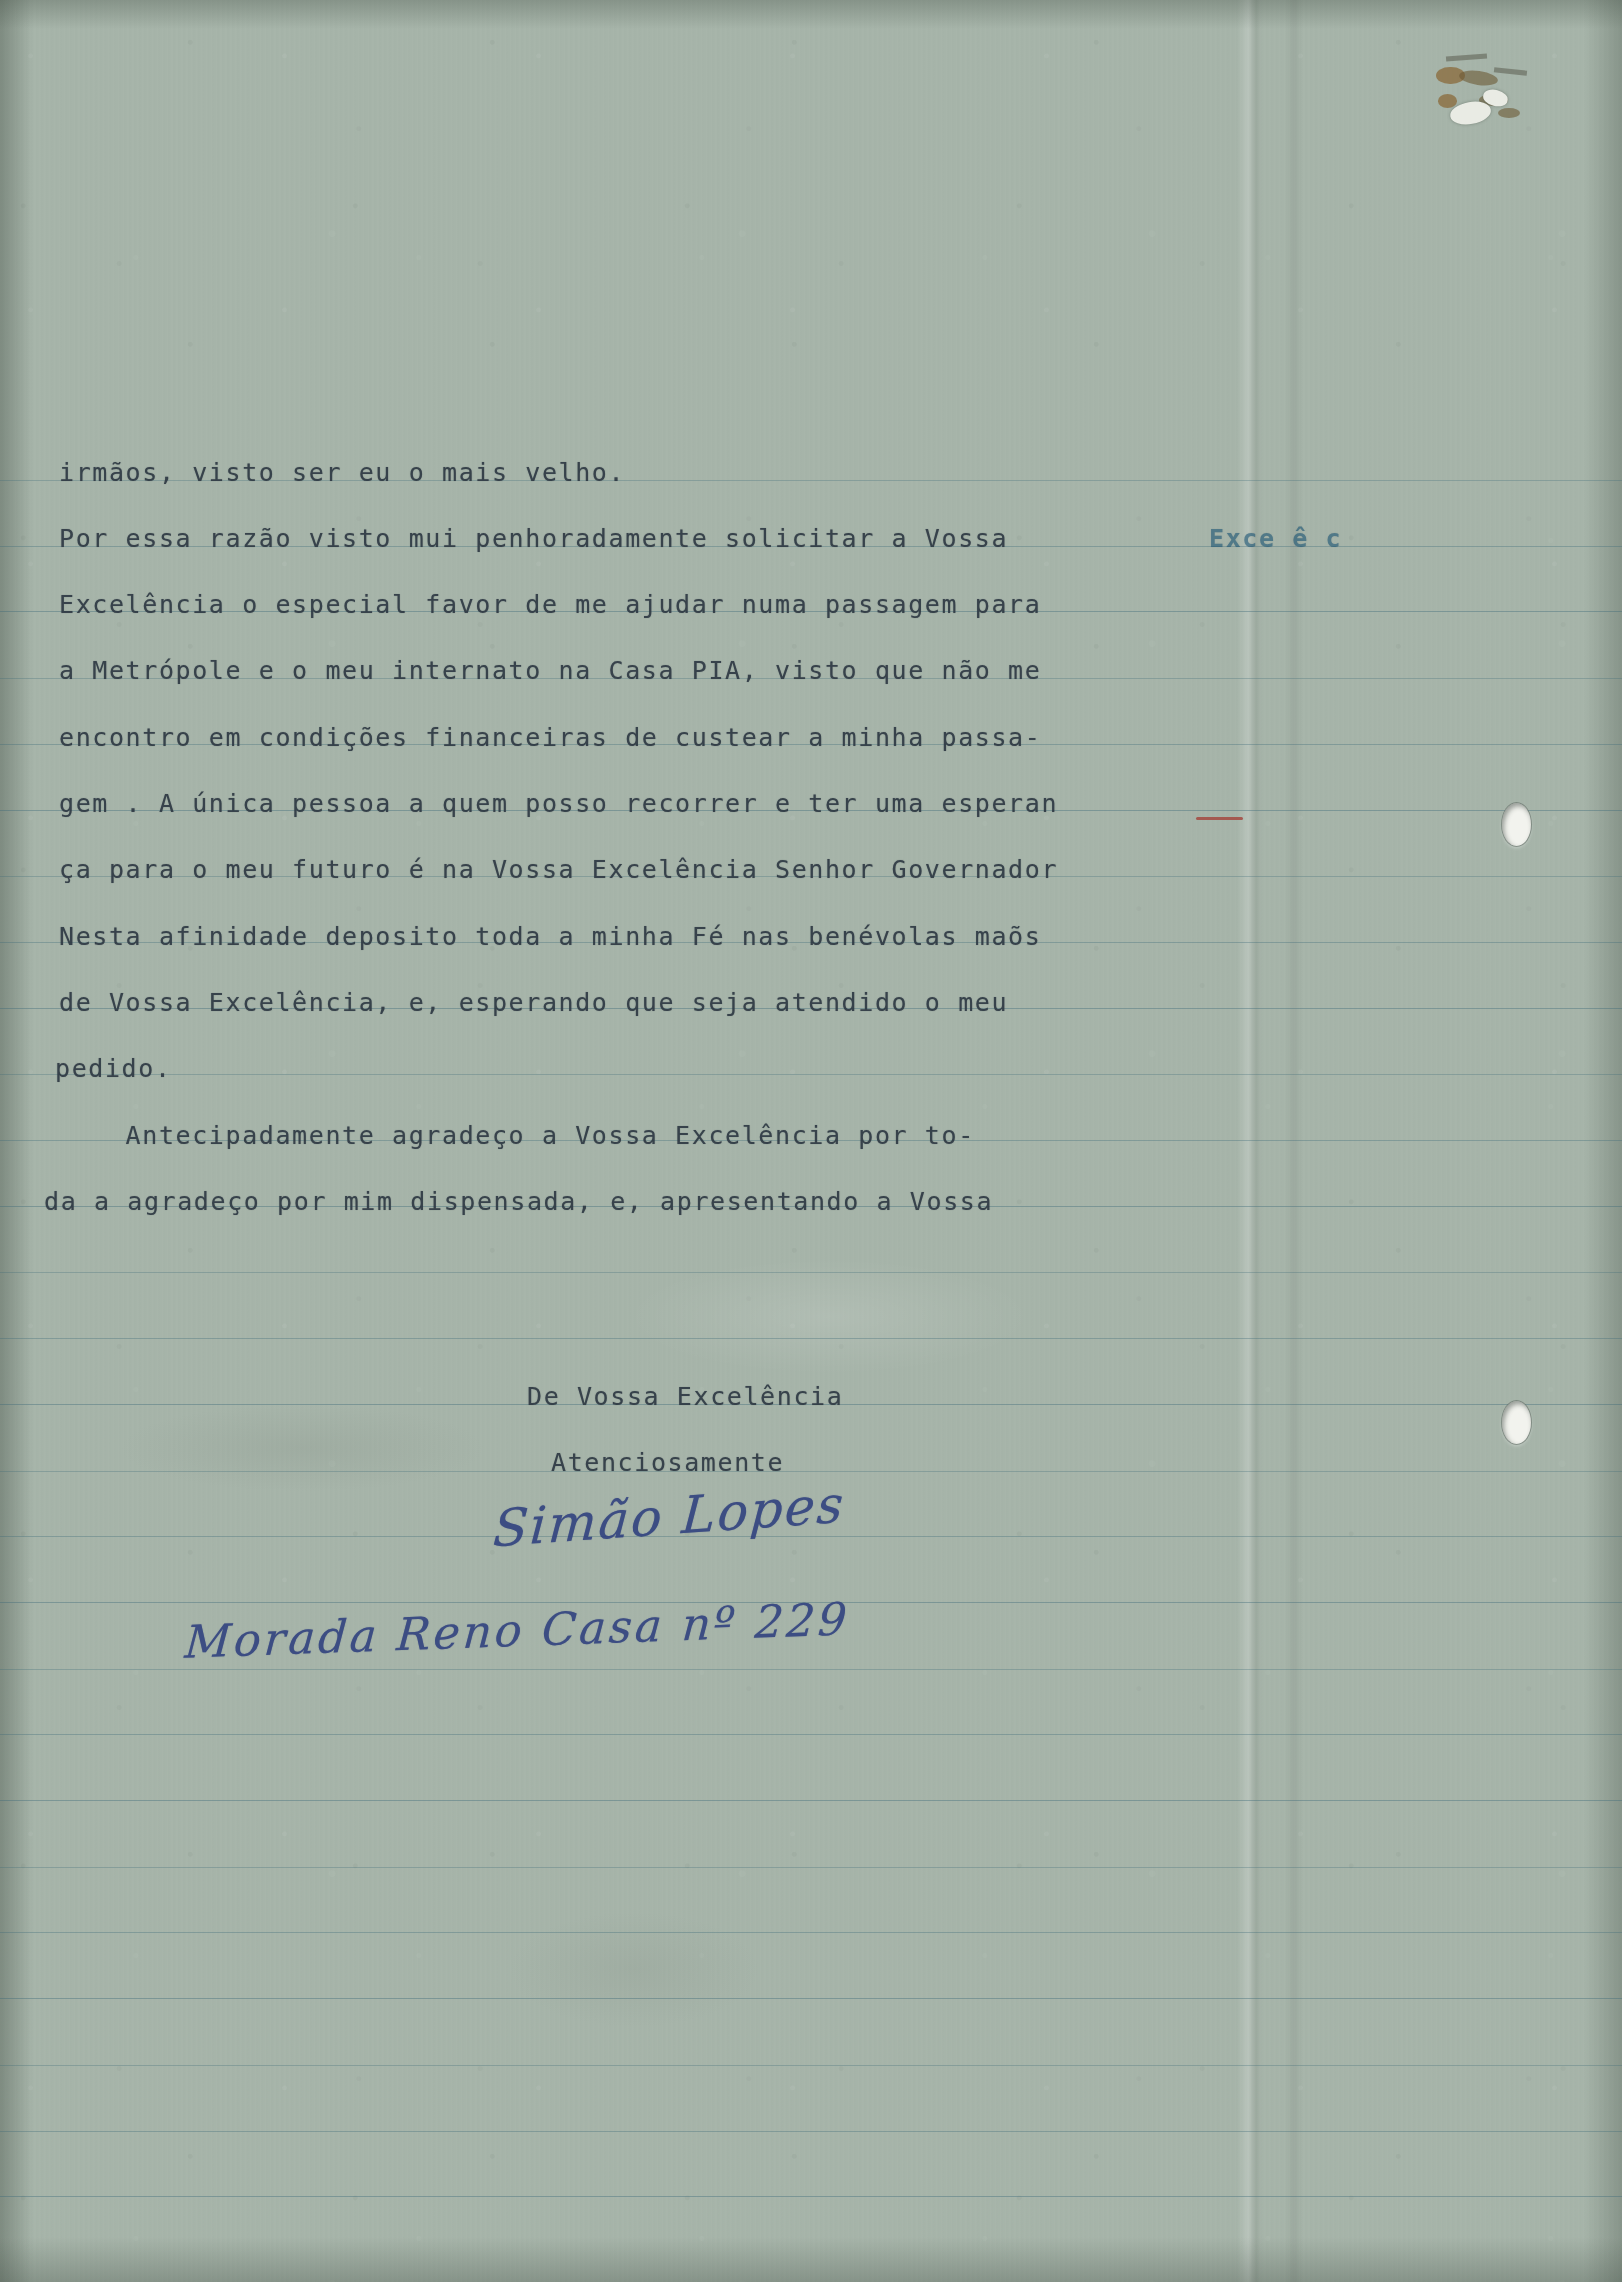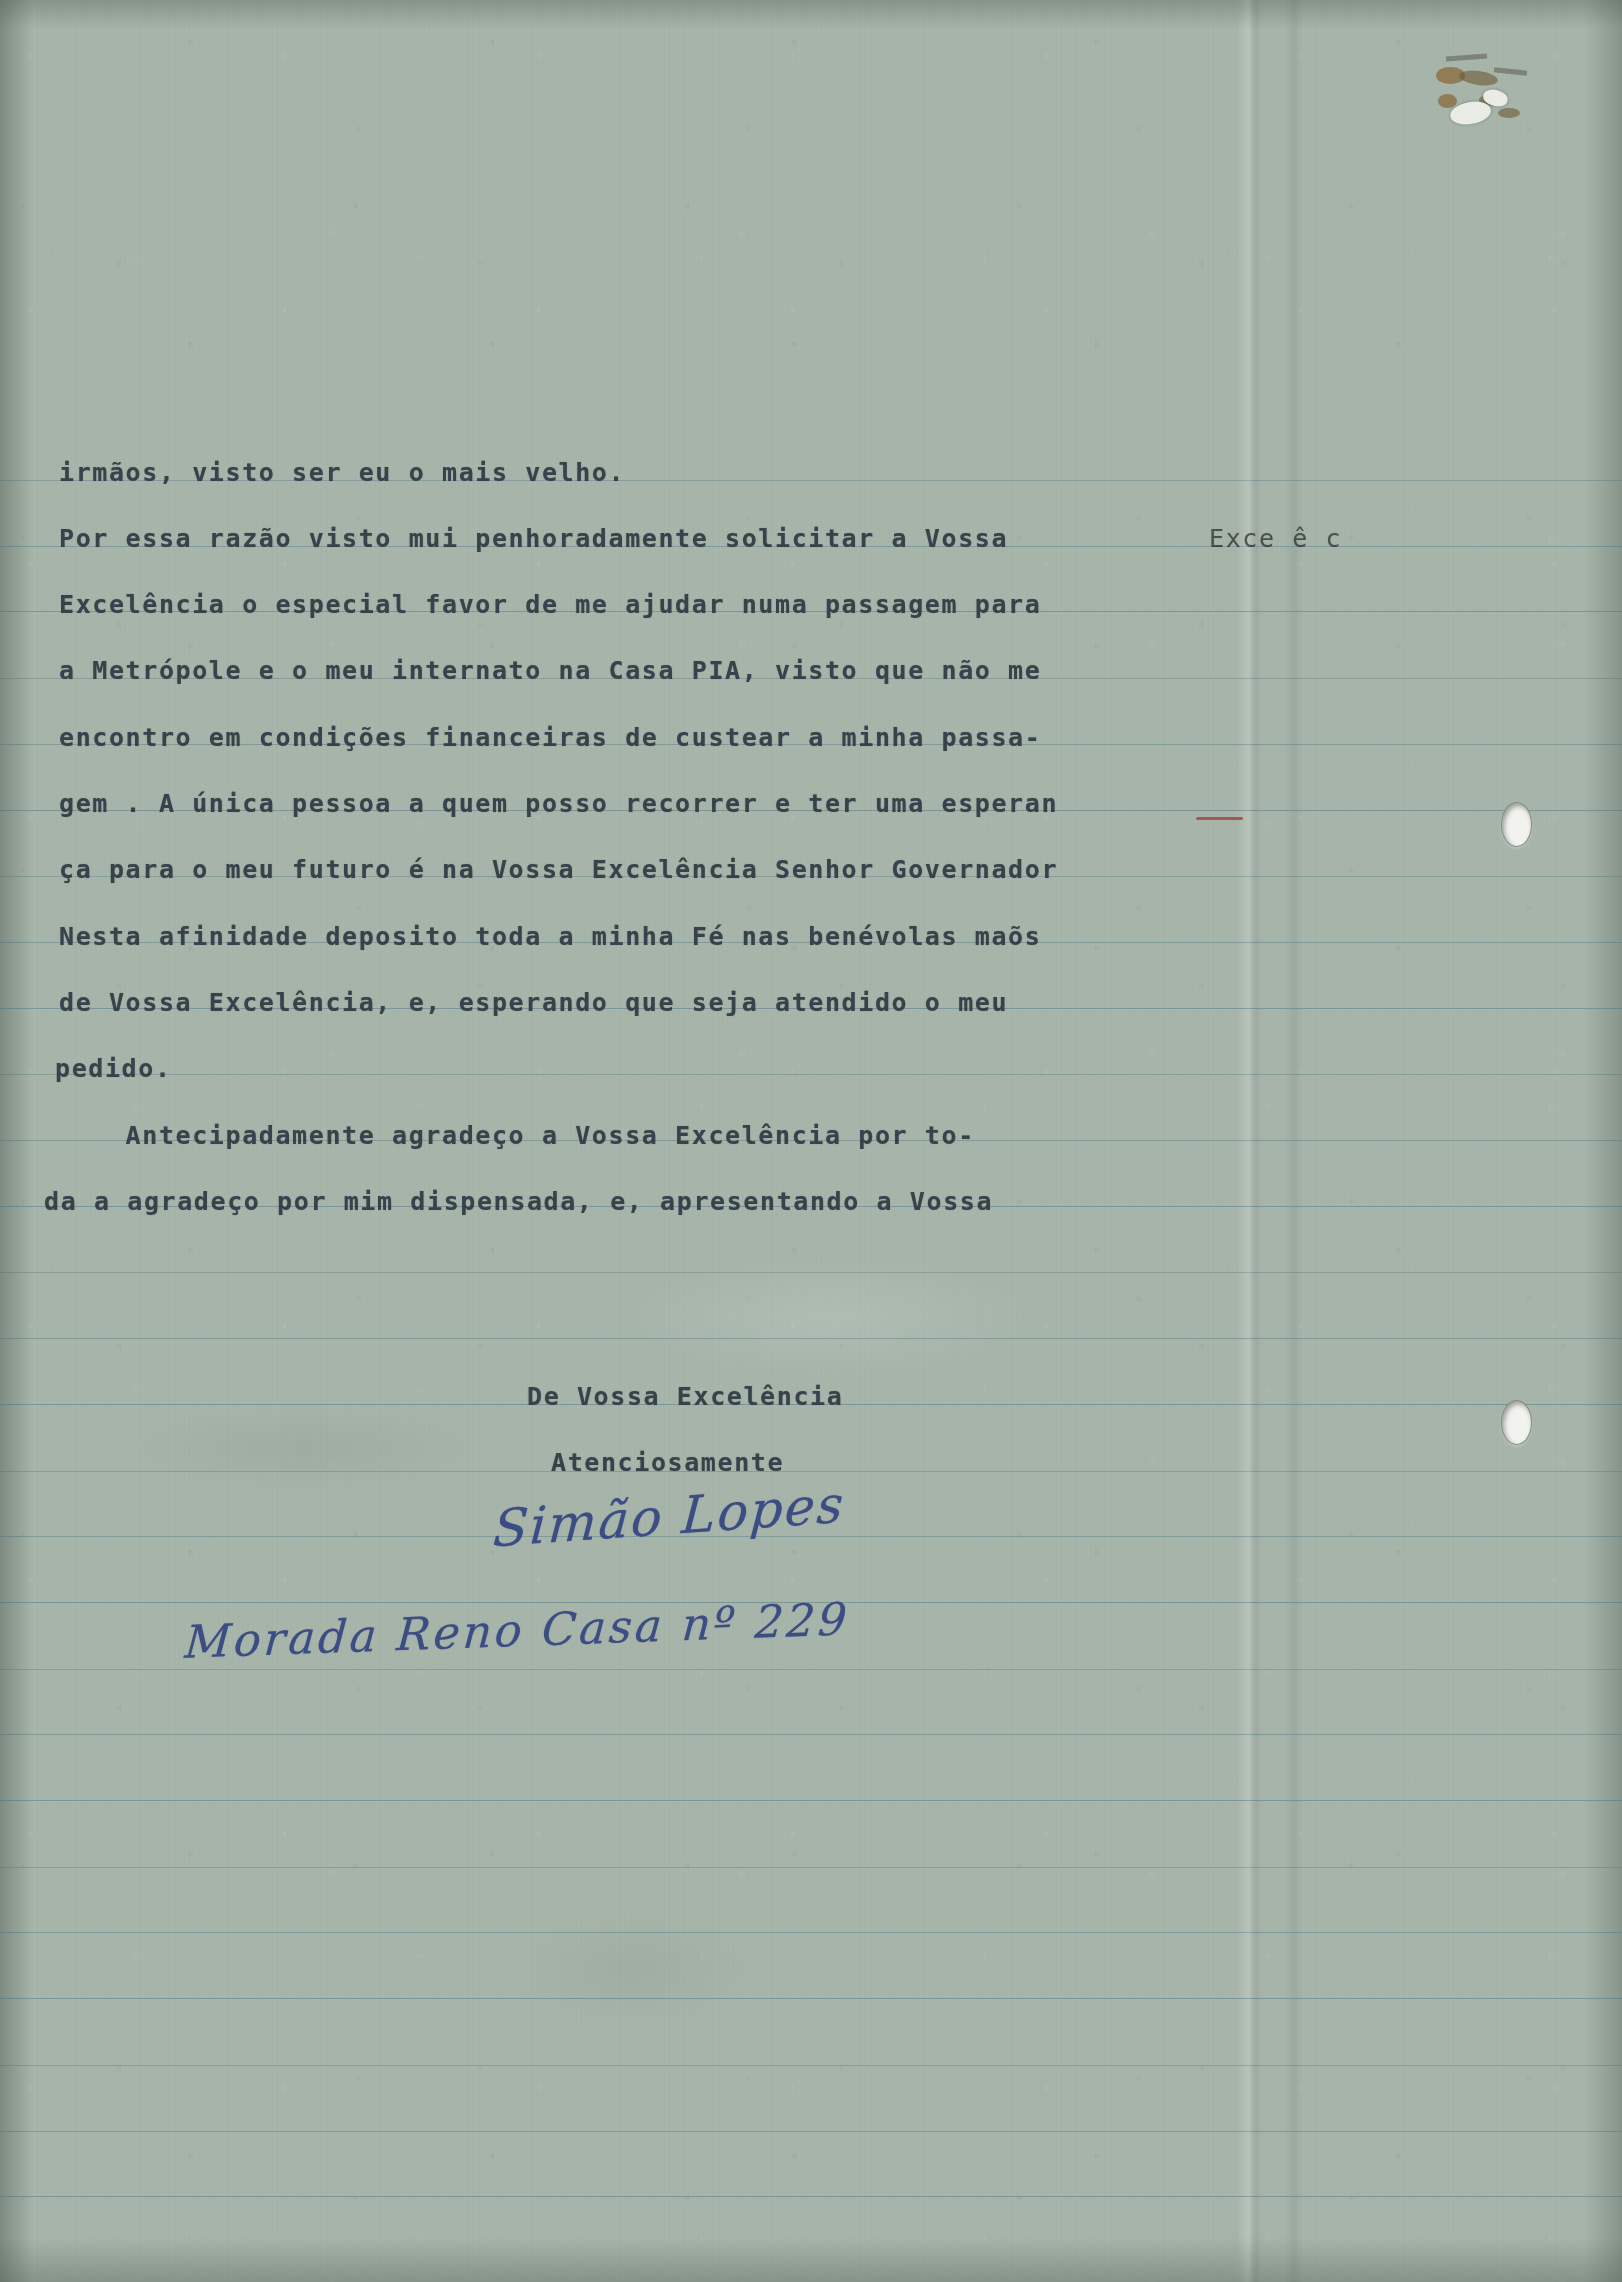--- a/index.html
+++ b/index.html
@@ -82,33 +82,32 @@
     height: 1px;
     background: rgba(60,105,120,.42);
   }
 
   
   #typed {
     position: absolute;
     left: 0; top: 0;
     width: 1623px;
     height: 2282px;
-    font-weight: bold;
   }
   .tline {
     position: absolute;
     white-space: pre;
     font-family: "DejaVu Sans Mono", monospace;
     font-size: 25px;
     letter-spacing: 1.6px;
     color: #2f3a44;
     text-shadow: 0 0 1.2px rgba(40,50,60,.35);
     opacity: .93;
   }
-  .tline.faded { opacity: .55; color: #000000; }
+  .tline.faded { opacity: .55; color: #0c4a6e; font-weight: bold; }
 
   
   .hand {
     position: absolute;
     white-space: pre;
     font-family: "DejaVu Serif", serif;
     font-style: italic;
     color: #2e3f7e;
     opacity: .88;
   }

